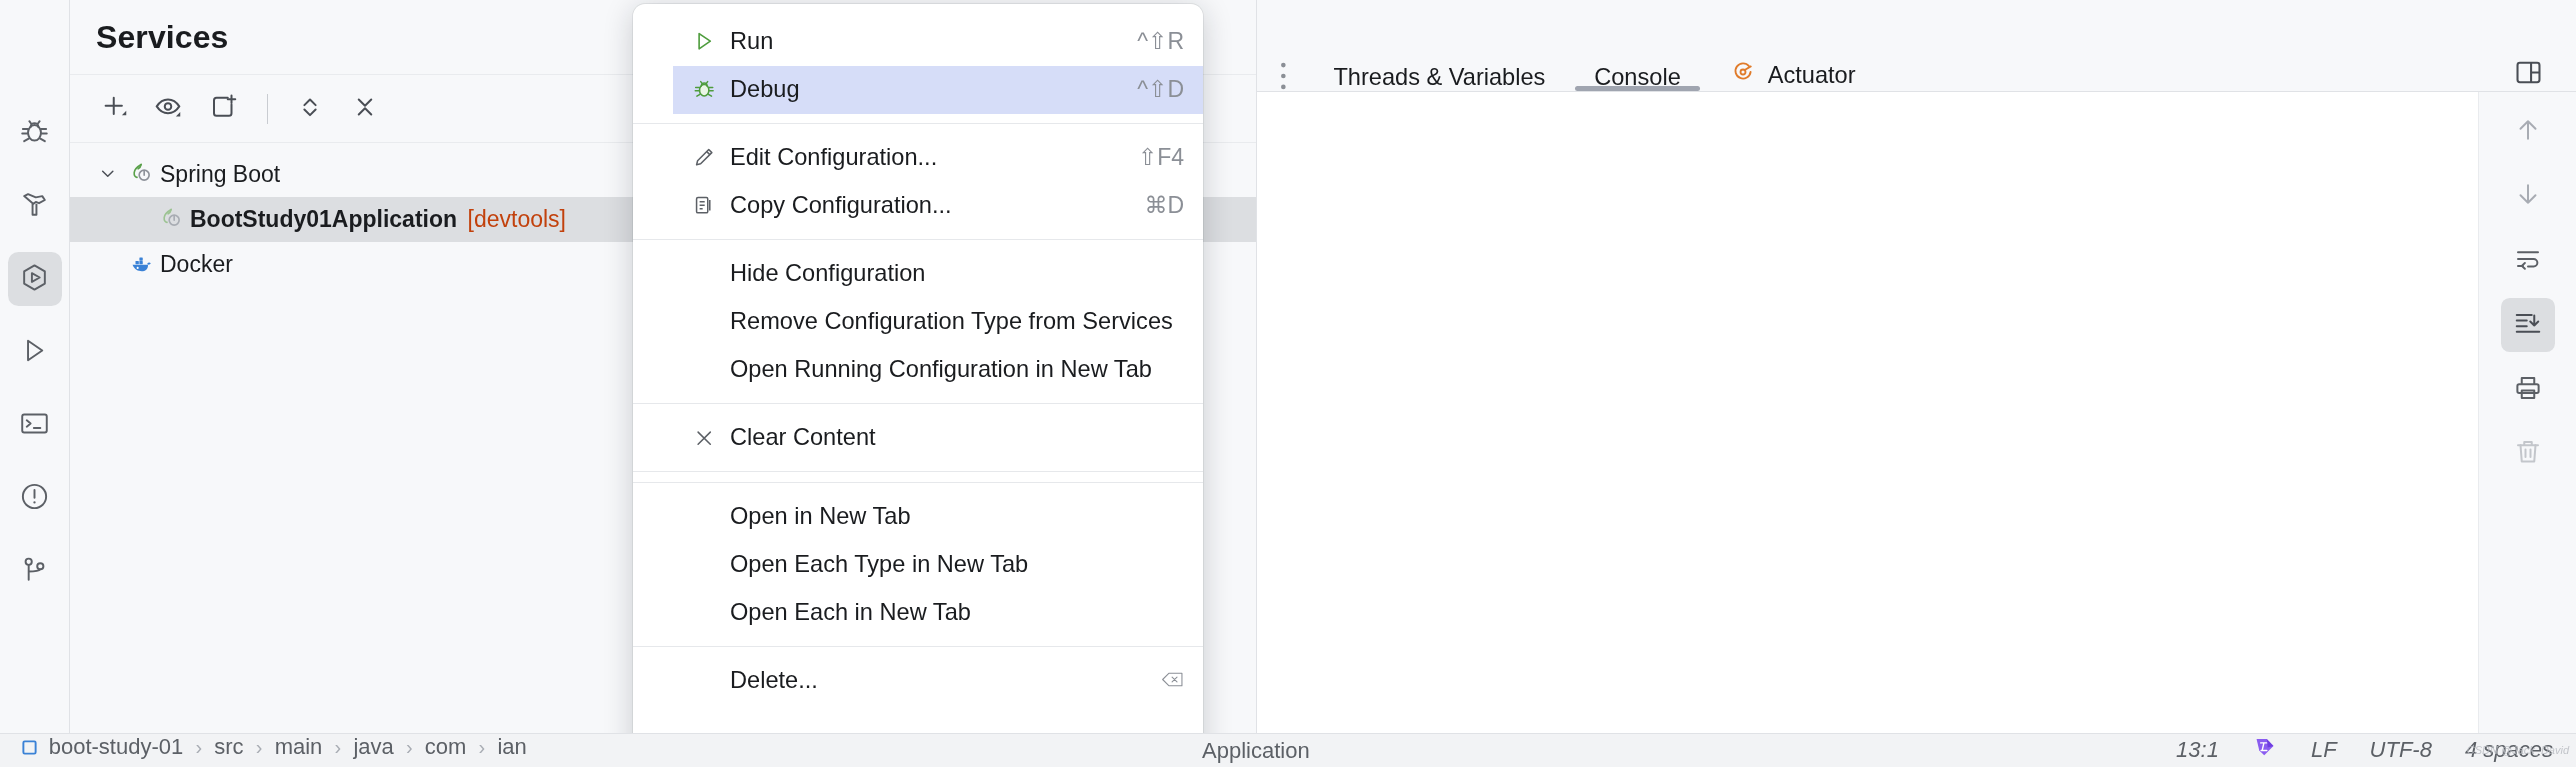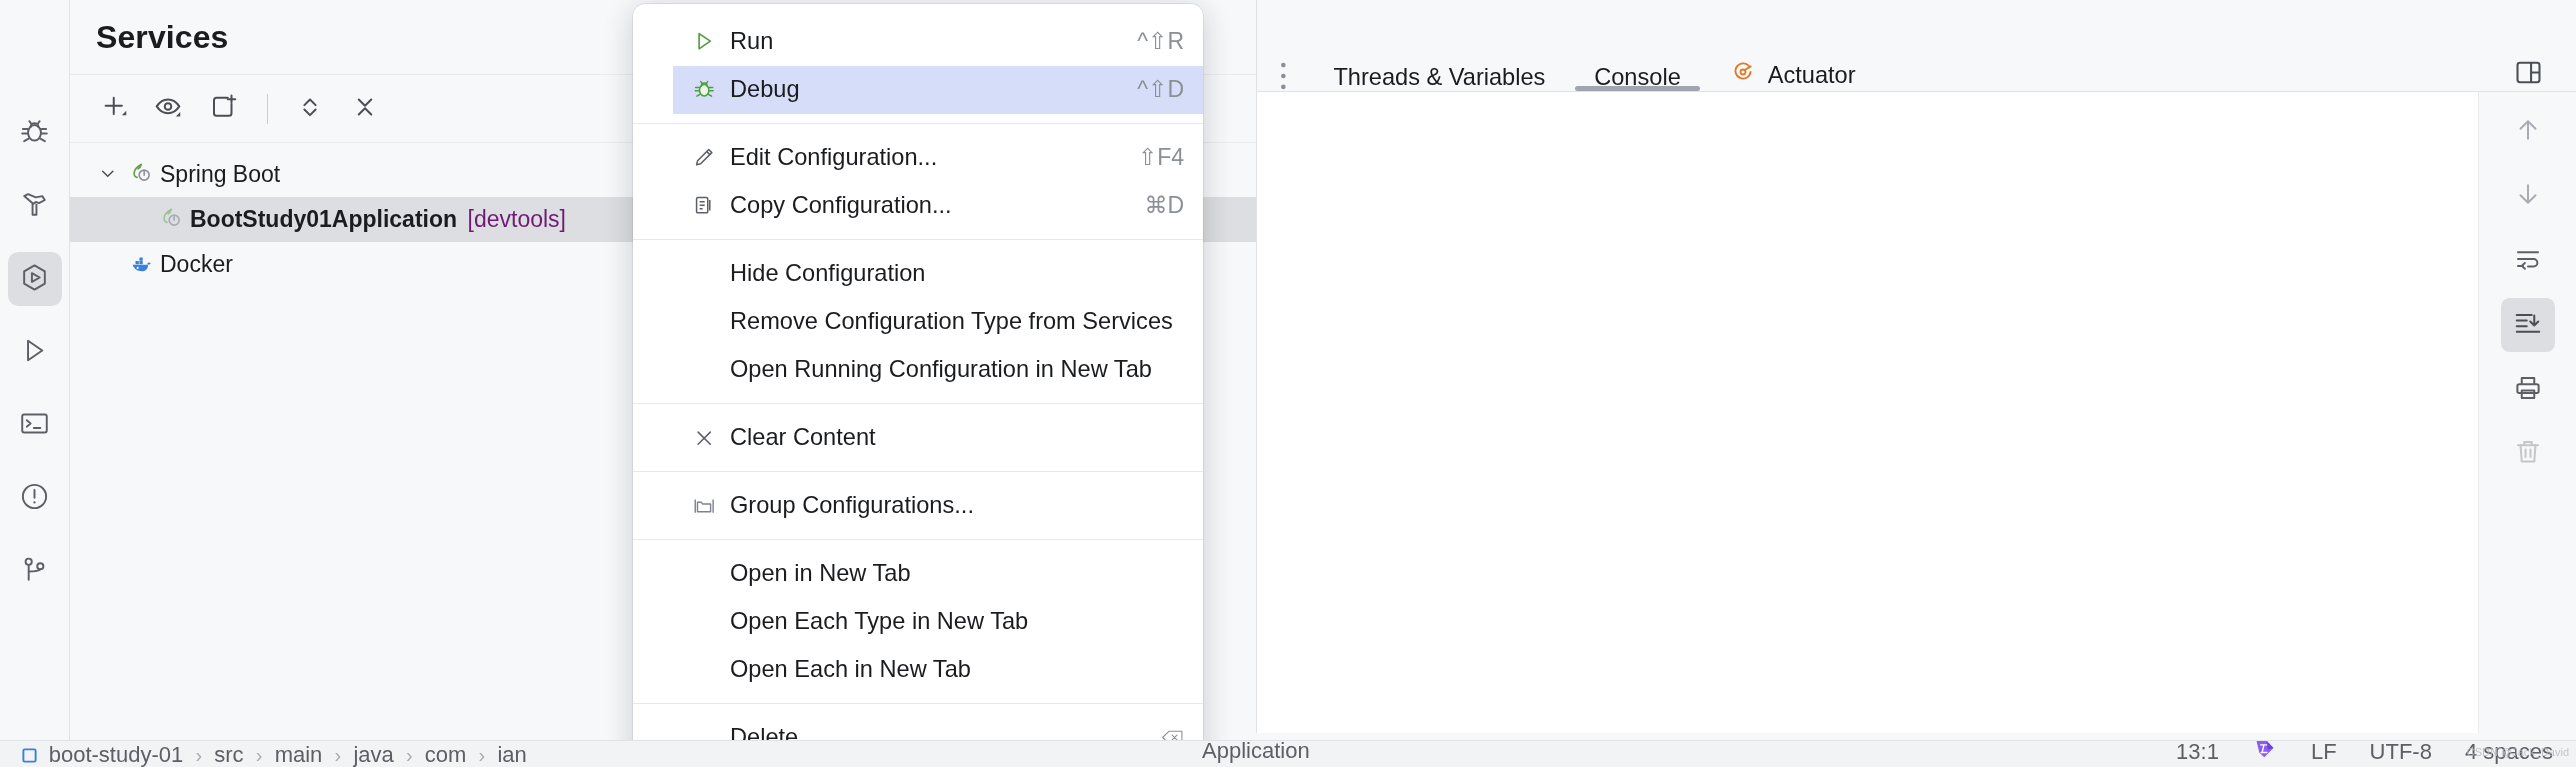--- a/index.html
+++ b/index.html
@@ -55,21 +55,21 @@
   }
   .tree-row.selected { background: #dcdee1; }
   .tw {
     width: 30px; display: flex; align-items: center; justify-content: center; flex: 0 0 30px;
   }
   .tw svg { width: 17.5px; height: 17.5px; }
   .tree-icon { width: 37px; flex: 0 0 37px; display: flex; align-items: center; justify-content: center; }
   .tree-icon svg { width: 26px; height: 26px; }
   .indent { width: 30px; flex: 0 0 30px; }
   .node-bold { font-weight: 700; }
-  .node-suffix { color: #701a75; margin-left: 10.5px; font-weight: 400; }
+  .node-suffix { color: #c2410c; margin-left: 10.5px; font-weight: 400; }
 
   
   .content-area {
     position: absolute; left: 1257px; top: 0; right: 0; height: 733px; background: #fff;
   }
   .tabbar {
     height: 92px; background: #f7f8fa; border-bottom: 0.9px solid #e0e2e6;
     display: flex; align-items: flex-end; position: relative;
   }
   .kebab {
@@ -98,31 +98,31 @@
   }
   .rail-btn {
     width: 54px; height: 54px; margin-bottom: 10.5px; border-radius: 8.7px;
     display: flex; align-items: center; justify-content: center;
   }
   .rail-btn.active { background: #dcdee1; }
   .rail-btn svg { width: 30px; height: 30px; }
 
   
   .statusbar {
-    position: absolute; left: 0; bottom: 0; width: 2576px; height: 28px;
+    position: absolute; left: 0; bottom: 0; width: 2576px; height: 35px;
     background: #f2f3f5; border-top: 0.9px solid #e0e2e6;
-    display: flex; align-items: flex-end;
+    display: flex; align-items: flex-start;
   }
   .crumbs { display: flex; align-items: center; padding-left: 19px; gap: 0; }
   .crumb-icon { width: 21px; height: 21px; margin-right: 8.7px; display: flex; align-items: center; }
   .crumb { font-size: 22px; color: #5c6066; }
   .crumb-sep { font-size: 20px; color: #a8acb3; margin: 0 12.2px; }
   .status-right {
     margin-left: auto; display: flex; align-items: center; gap: 33px;
-    padding-right: 23px; font-size: 22px; color: #5c6066; position: relative;
+    padding-right: 23px; font-size: 22px; color: #5c6066; position: relative; font-style: italic;
   }
   .status-right svg { width: 26px; height: 26px; }
   .watermark {
     position: absolute; right: 7px; top: 50%; transform: translateY(-50%);
     font-size: 11px; color: #b9bcc2; white-space: nowrap; opacity: .85;
   }
 
   
   .ctxmenu {
     position: absolute; left: 633px; top: 3.5px; width: 570px; height: 785px;
@@ -485,29 +485,20 @@
       <span class="mi-icon">
         <svg viewBox="0 0 24 24" fill="none" stroke="#5c6066" stroke-width="1.5" stroke-linecap="round">
           <path d="M6 6l12 12M18 6L6 18"></path>
         </svg>
       </span>
       <span class="mi-label">Clear Content</span>
     </div>
 
     <div class="msep"></div>
 
-    <div class="mi">
-      <span class="mi-icon">
-        <svg viewBox="0 0 24 24" fill="none" stroke="#7e838b" stroke-width="1.4" stroke-linejoin="round">
-          <path d="M3.2 5.5v13M20.8 5.5v13"></path>
-          <path d="M5.4 17.5V8.2h3.8l1.3 1.6h7.8v7.7z"></path>
-        </svg>
-      </span>
-      <span class="mi-label">Group Configurations...</span>
-    </div>
 
     <div class="msep"></div>
 
     <div class="mi">
       <span class="mi-icon"></span>
       <span class="mi-label">Open in New Tab</span>
     </div>
 
     <div class="mi">
       <span class="mi-icon"></span>

